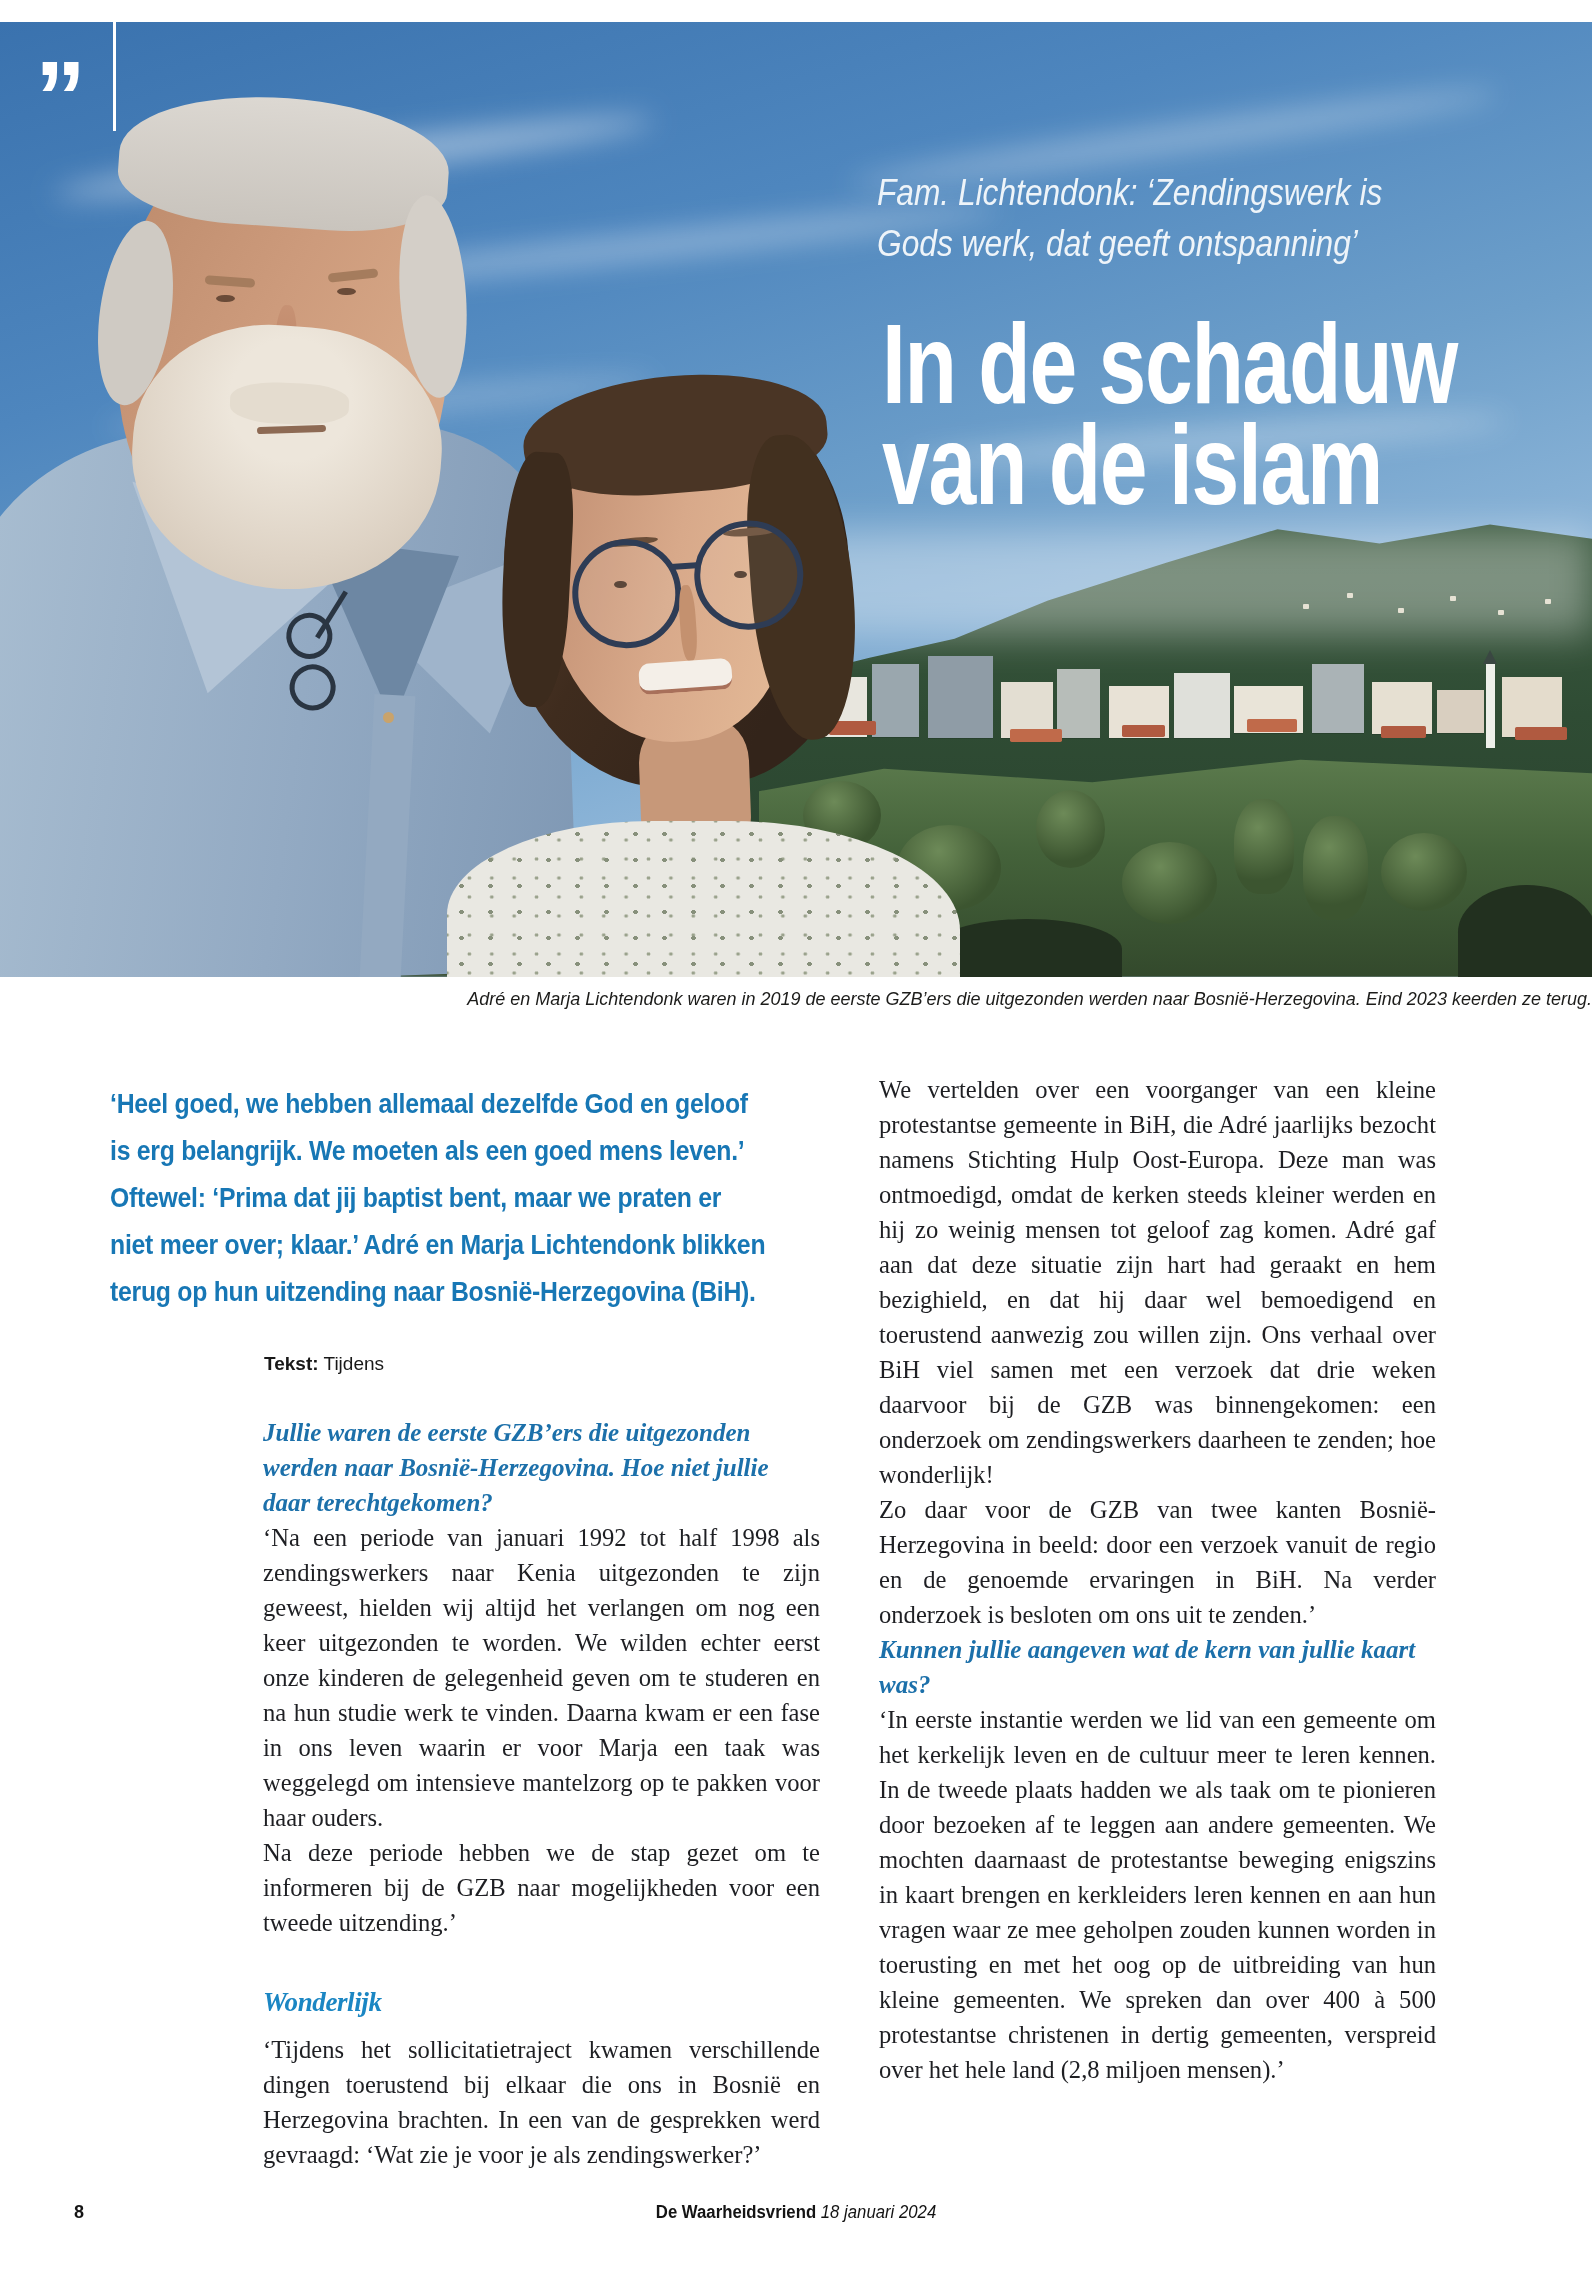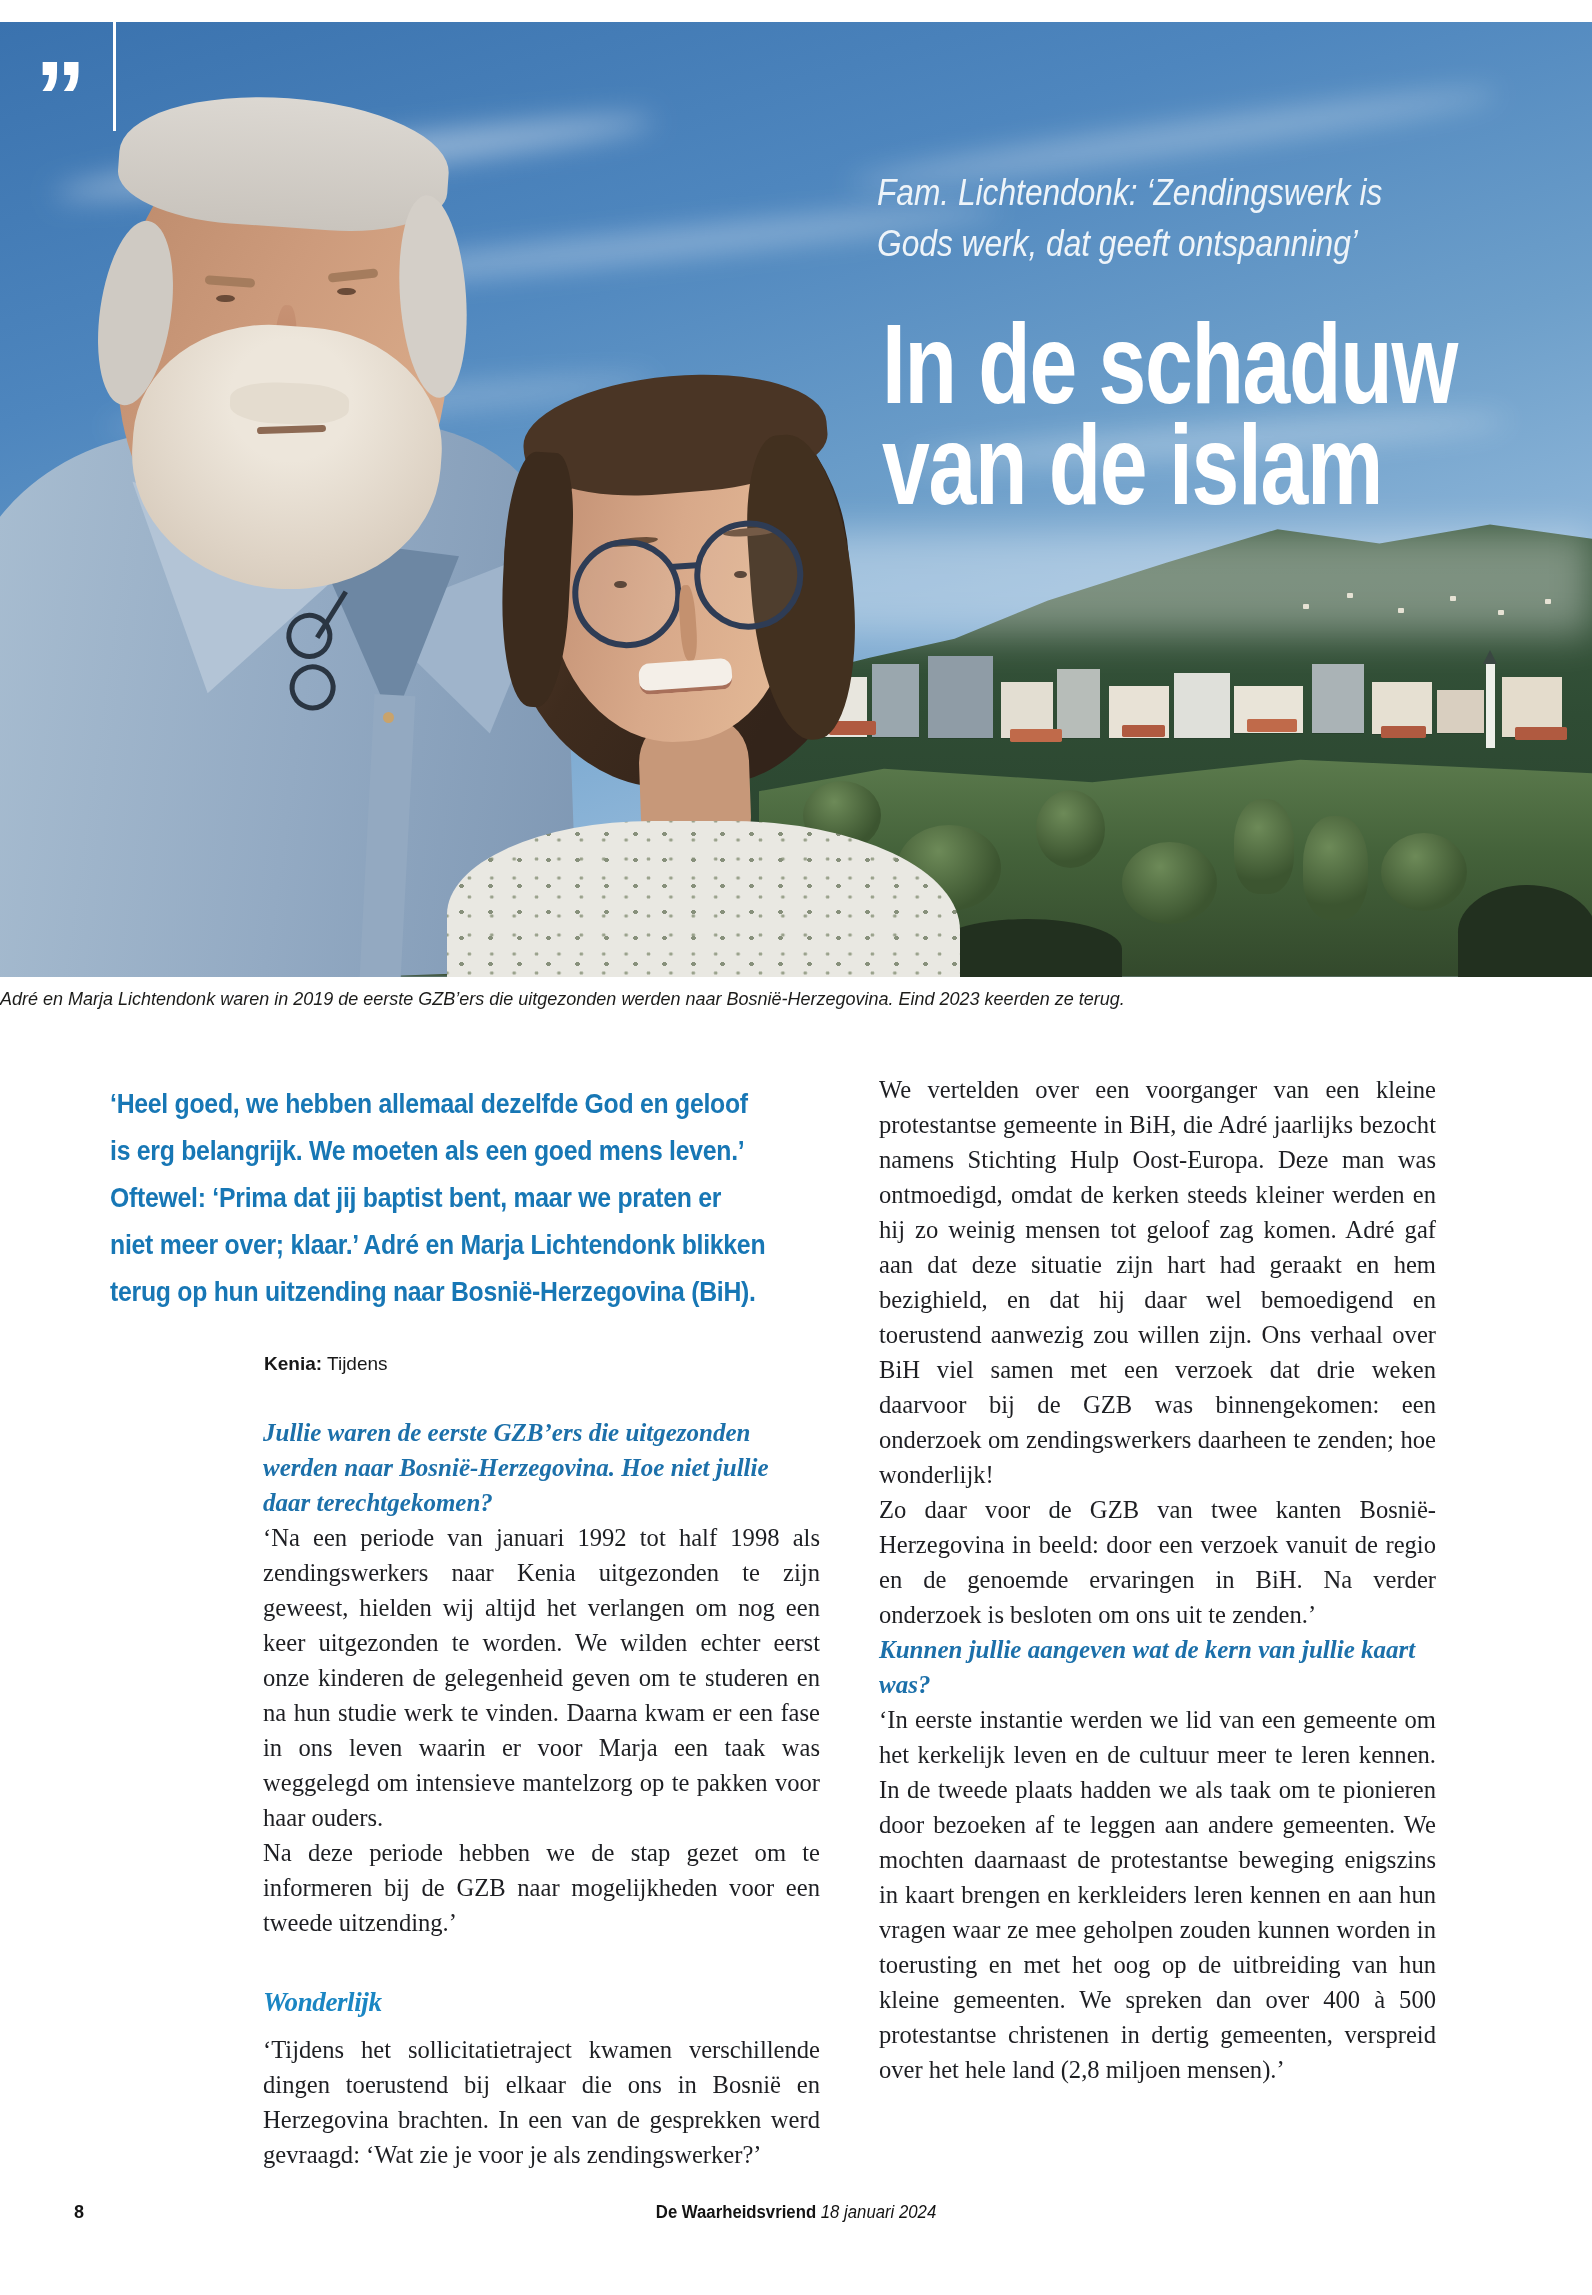--- a/index.html
+++ b/index.html
@@ -105,21 +105,21 @@
   .quote-mark{position:absolute;left:35px;top:24px;font-size:102px;line-height:1;font-weight:bold;
     color:#ffffff;letter-spacing:-3.5px;}
   .vline{position:absolute;left:113px;top:0;width:2.6px;height:109px;background:#ffffff;}
   .kicker{position:absolute;left:877px;top:145px;width:656px;color:#eef4f9;font-style:italic;
     font-size:36px;line-height:51px;white-space:pre-line;transform:scaleX(.88);transform-origin:left top;}
   .hero-title{position:absolute;left:882px;top:292px;width:777px;color:#ffffff;font-weight:bold;
     font-size:113px;line-height:101px;letter-spacing:-1.7px;white-space:pre-line;
     transform:scaleX(.76);transform-origin:left top;}
 
   
-  .caption{position:absolute;left:0;top:989px;width:1592px;text-align:left;font-style:italic;
+  .caption{position:absolute;left:0;top:989px;width:1592px;text-align:right;font-style:italic;
     font-size:18px;color:#1c1c1a;}
   .intro{position:absolute;left:110px;top:1080px;width:777px;font-weight:bold;color:#1777b5;
     font-size:28.5px;line-height:47px;letter-spacing:-0.3px;white-space:pre-line;
     transform:scaleX(.87);transform-origin:left top;}
   .byline{position:absolute;left:264px;top:1353px;font-size:19px;color:#181818;}
   .byline b{font-weight:bold;}
   .col{position:absolute;width:557px;font-family:"Liberation Serif",serif;font-size:24.6px;
     line-height:35px;color:#1e1f23;text-align:justify;}
   .col-left{left:263px;top:1415px;}
   .col-right{left:879px;top:1072px;}
@@ -253,21 +253,21 @@
 
   <div class="caption">Adré en Marja Lichtendonk waren in 2019 de eerste GZB’ers die uitgezonden werden naar Bosnië-Herzegovina. Eind 2023 keerden ze terug.</div>
 
   <div class="intro">‘Heel goed, we hebben allemaal dezelfde God en geloof
 is erg belangrijk. We moeten als een goed mens leven.’
 Oftewel: ‘Prima dat jij baptist bent, maar we praten er
 niet meer over; klaar.’ Adré en Marja Lichtendonk blikken
 terug op hun uitzending naar Bosnië-Herzegovina (BiH).</div>
 
   <div class="byline">
-    <b>Kenia:</b>
+    <b>Tekst:</b>
     <span>Tijdens</span>
   </div>
 
   <div class="col col-left">
     <p class="para question">Jullie waren de eerste GZB’ers die uitgezonden werden naar Bosnië-Herzegovina. Hoe niet jullie daar terechtgekomen?</p>
     <p class="para">‘Na een periode van januari 1992 tot half 1998 als zendingswerkers naar Kenia uitgezonden te zijn geweest, hielden wij altijd het verlangen om nog een keer uitgezonden te worden. We wilden echter eerst onze kinderen de gelegenheid geven om te studeren en na hun studie werk te vinden. Daarna kwam er een fase in ons leven waarin er voor Marja een taak was weggelegd om intensieve mantelzorg op te pakken voor haar ouders.</p>
     <p class="para">Na deze periode hebben we de stap gezet om te informeren bij de GZB naar mogelijkheden voor een tweede uitzending.’</p>
     <p class="para subhead">Wonderlijk</p>
     <p class="para">‘Tijdens het sollicitatietraject kwamen verschillende dingen toerustend bij elkaar die ons in Bosnië en Herzegovina brachten. In een van de gesprekken werd gevraagd: ‘Wat zie je voor je als zendingswerker?’</p>
   </div>

